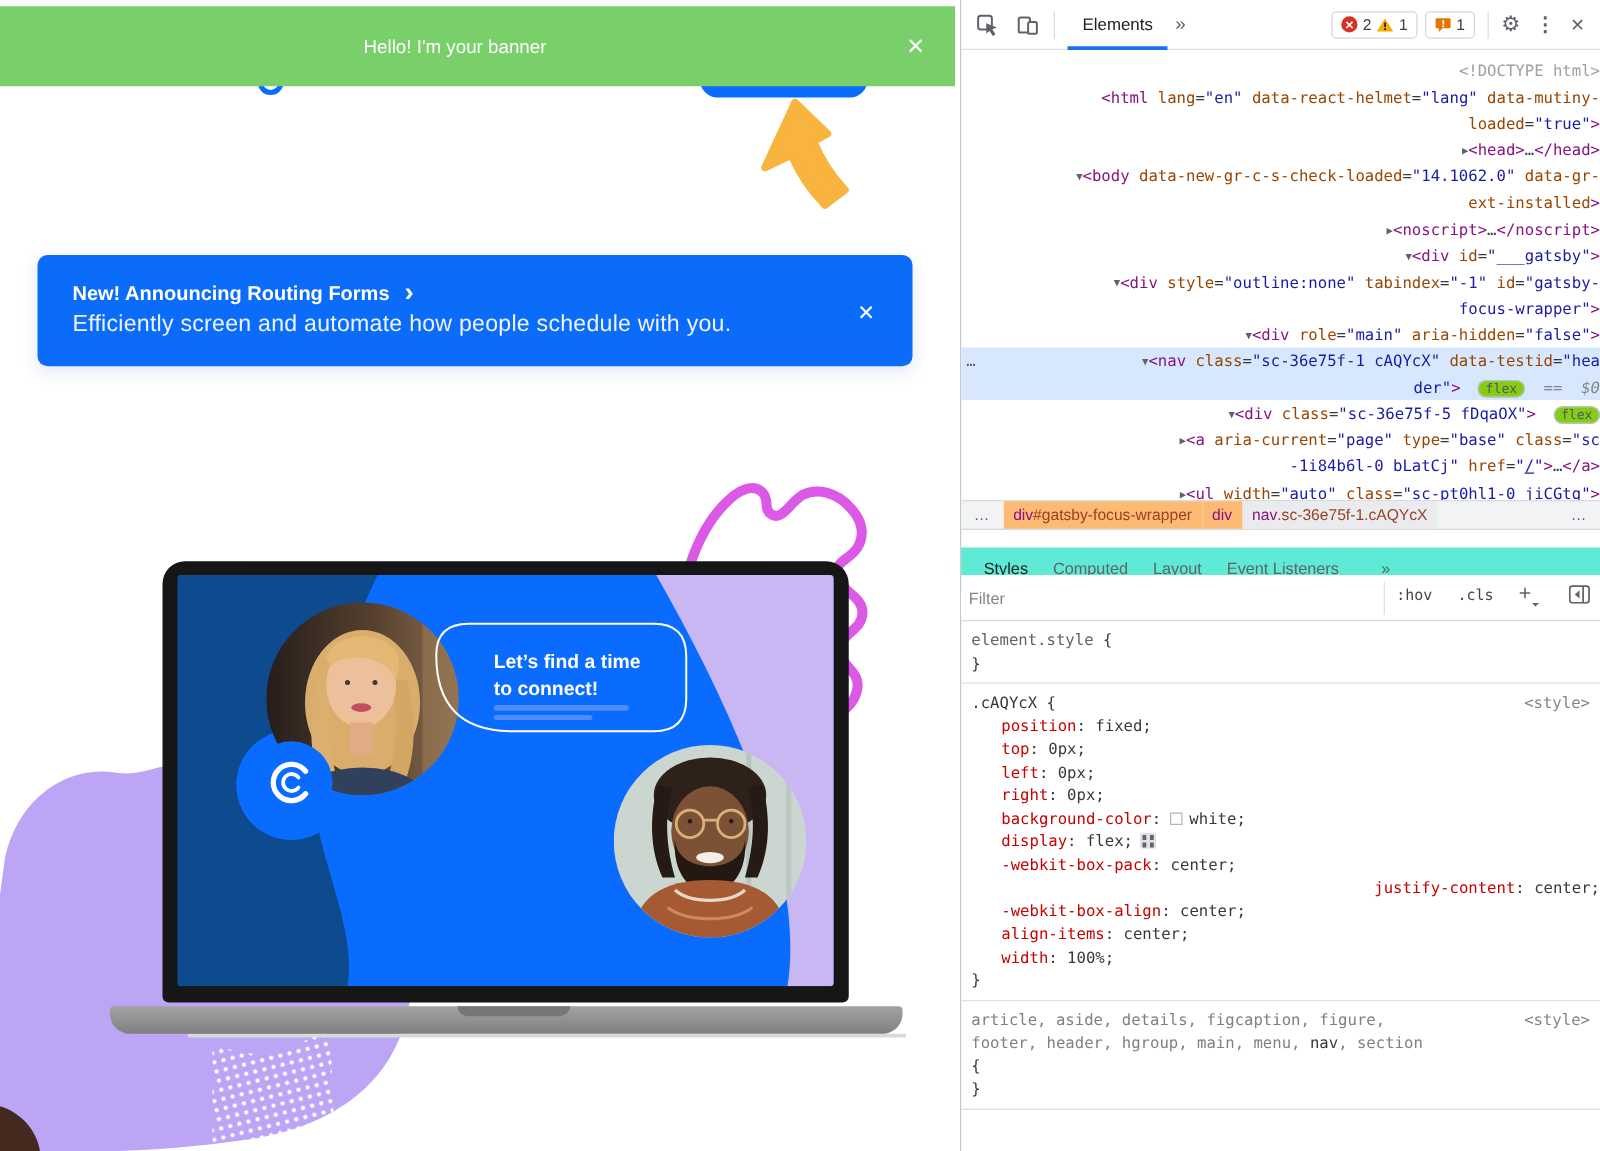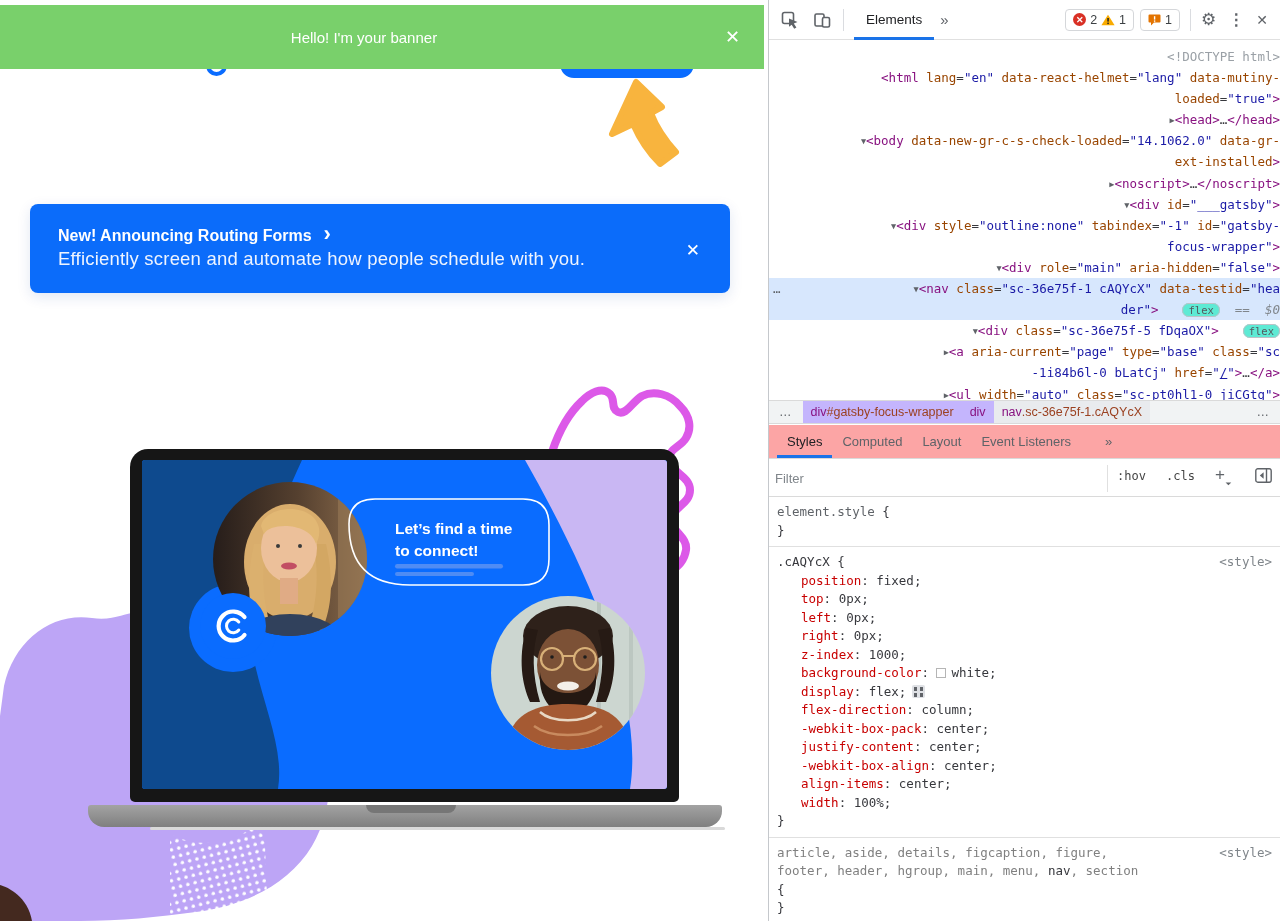--- a/index.html
+++ b/index.html
@@ -62,36 +62,36 @@
   #dom-tree { position:absolute; left:0; top:41px; width:100%; height:359px; overflow:hidden;
               font-family:"DejaVu Sans Mono", monospace; font-size:12.5px; padding-top:5px; }
   .tl { height:21.1px; line-height:21.1px; white-space:pre; position:relative;text-align:right; }
   .tl.hl { background:#d7e7fd; }
   .tl .gut { position:absolute; left:4px; color:#5f6368; letter-spacing:1px; }
   .tl .arr { display:inline-block; width:11px; color:#5f6368; font-size:8.5px; vertical-align:1px; }
   .c-g { color:#9aa0a6; } .c-t { color:#881280; } .c-a { color:#994500; }
   .c-v { color:#1a1aa6; } .c-d { color:#37383d; }
   .c-l { color:#1a1aa6; text-decoration:underline; }
   .c-e { color:#80868b; } .c-e2 { color:#80868b; font-style:italic; }
-  .badge { border:1px solid #bfc2c7; border-radius:7px; padding:0 5px; margin-left:24px; font-size:10.5px;
-           color:#55585e; background:#5eead4; }
+  .badge { border:1px solid #bfc2c7; border-radius:7px; padding:0 5px; margin-left:14px; font-size:10.5px;
+           color:#55585e; background:#84cc16; }
 
   
   #crumbs { position:absolute; left:0; top:400px; width:100%; height:24px; background:#f1f3f4;
             border-top:1px solid #dadada; border-bottom:1px solid #dadada; display:flex; align-items:center;
             font-size:12.5px; }
   .crumb { padding:0 8px; height:100%; display:flex; align-items:center; cursor:pointer; white-space:nowrap; }
   .crumb .ctag { color:#881280; } .crumb .csuf { color:#9b4121; }
-  .crumb.white { background:#c4b5fd; }
+  .crumb.white { background:#fdba74; }
   .crumb.sel { background:#e9ebee; }
   .cmore { color:#5f6368; padding:0 10px; cursor:pointer; letter-spacing:1px; }
 
   
-  #style-tabs { position:absolute; left:0; top:425px; width:100%; height:34px; border-bottom:1px solid #dadada;
-                display:flex; align-items:center; padding-left:8px; font-size:13px; color:#5f6368; background:#fca5a5; }
+  #style-tabs { position:absolute; left:0; top:438px; width:100%; height:34px; border-bottom:1px solid #dadada;
+                display:flex; align-items:center; padding-left:8px; font-size:13px; color:#5f6368; background:#5eead4; }
   .stab { padding:0 10px; height:100%; display:flex; align-items:center; cursor:pointer; }
   .stab.active { color:#202124; border-bottom:3px solid #1a73e8; padding-top:3px; }
   #filter-row { position:absolute; left:0; top:460px; width:100%; height:37px; border-bottom:1px solid #dadada;
                 background:#fff; }
   #filter-input { position:absolute; left:6px; top:6px; width:326px; height:25px; border:none; outline:none;
                   font-size:13px; color:#202124; }
   #filter-input::placeholder { color:#80868b; }
   #filter-div { position:absolute; left:338px; top:5px; width:1px; height:27px; background:#e0e0e0; }
   .frbtn { position:absolute; top:9px; font-family:"DejaVu Sans Mono", monospace; font-size:12px; color:#444;
            cursor:pointer; }
@@ -360,26 +360,24 @@
         <div class="cl" style="padding-left: 8px;"><span class="c-s2">element.style</span><span class="c-d"> {</span></div>
         <div class="cl" style="padding-left: 8px;"><span class="c-d">}</span></div>
       </div>
     <div class="css-sec">
         <span class="stylelink">&lt;style&gt;</span>
         <div class="cl" style="padding-left: 8px;"><span class="c-d">.cAQYcX {</span></div>
         <div class="cl" style="padding-left: 32px;"><span class="c-p">position</span><span class="c-d">: fixed;</span></div>
         <div class="cl" style="padding-left: 32px;"><span class="c-p">top</span><span class="c-d">: 0px;</span></div>
         <div class="cl" style="padding-left: 32px;"><span class="c-p">left</span><span class="c-d">: 0px;</span></div>
         <div class="cl" style="padding-left: 32px;"><span class="c-p">right</span><span class="c-d">: 0px;</span></div>
-        <div class="cl" style="padding-left: 32px;"><span class="c-p">z-index</span><span class="c-d">: 1000;</span></div>
         <div class="cl" style="padding-left: 32px;"><span class="c-p">background-color</span><span class="c-d">: </span><span class="swatch"></span><span class="c-d">white;</span></div>
         <div class="cl" style="padding-left: 32px;"><span class="c-p">display</span><span class="c-d">: flex;</span><span class="flexicon"></span></div>
-        <div class="cl" style="padding-left: 32px;"><span class="c-p">flex-direction</span><span class="c-d">: column;</span></div>
         <div class="cl" style="padding-left: 32px;"><span class="c-p">-webkit-box-pack</span><span class="c-d">: center;</span></div>
-        <div class="cl" style="padding-left: 32px;"><span class="c-p">justify-content</span><span class="c-d">: center;</span></div>
+        <div class="cl" style="padding-left: 32px; text-align: right;"><span class="c-p">justify-content</span><span class="c-d">: center;</span></div>
         <div class="cl" style="padding-left: 32px;"><span class="c-p">-webkit-box-align</span><span class="c-d">: center;</span></div>
         <div class="cl" style="padding-left: 32px;"><span class="c-p">align-items</span><span class="c-d">: center;</span></div>
         <div class="cl" style="padding-left: 32px;"><span class="c-p">width</span><span class="c-d">: 100%;</span></div>
         <div class="cl" style="padding-left: 8px;"><span class="c-d">}</span></div>
       </div>
     <div class="css-sec">
         <span class="stylelink">&lt;style&gt;</span>
         <div class="cl" style="padding-left: 8px;"><span class="c-s">article, aside, details, figcaption, figure,</span></div>
         <div class="cl" style="padding-left: 8px;"><span class="c-s">footer, header, hgroup, main, menu, </span><span class="c-d">nav</span><span class="c-s">, section</span></div>
         <div class="cl" style="padding-left: 8px;"><span class="c-d">{</span></div>

